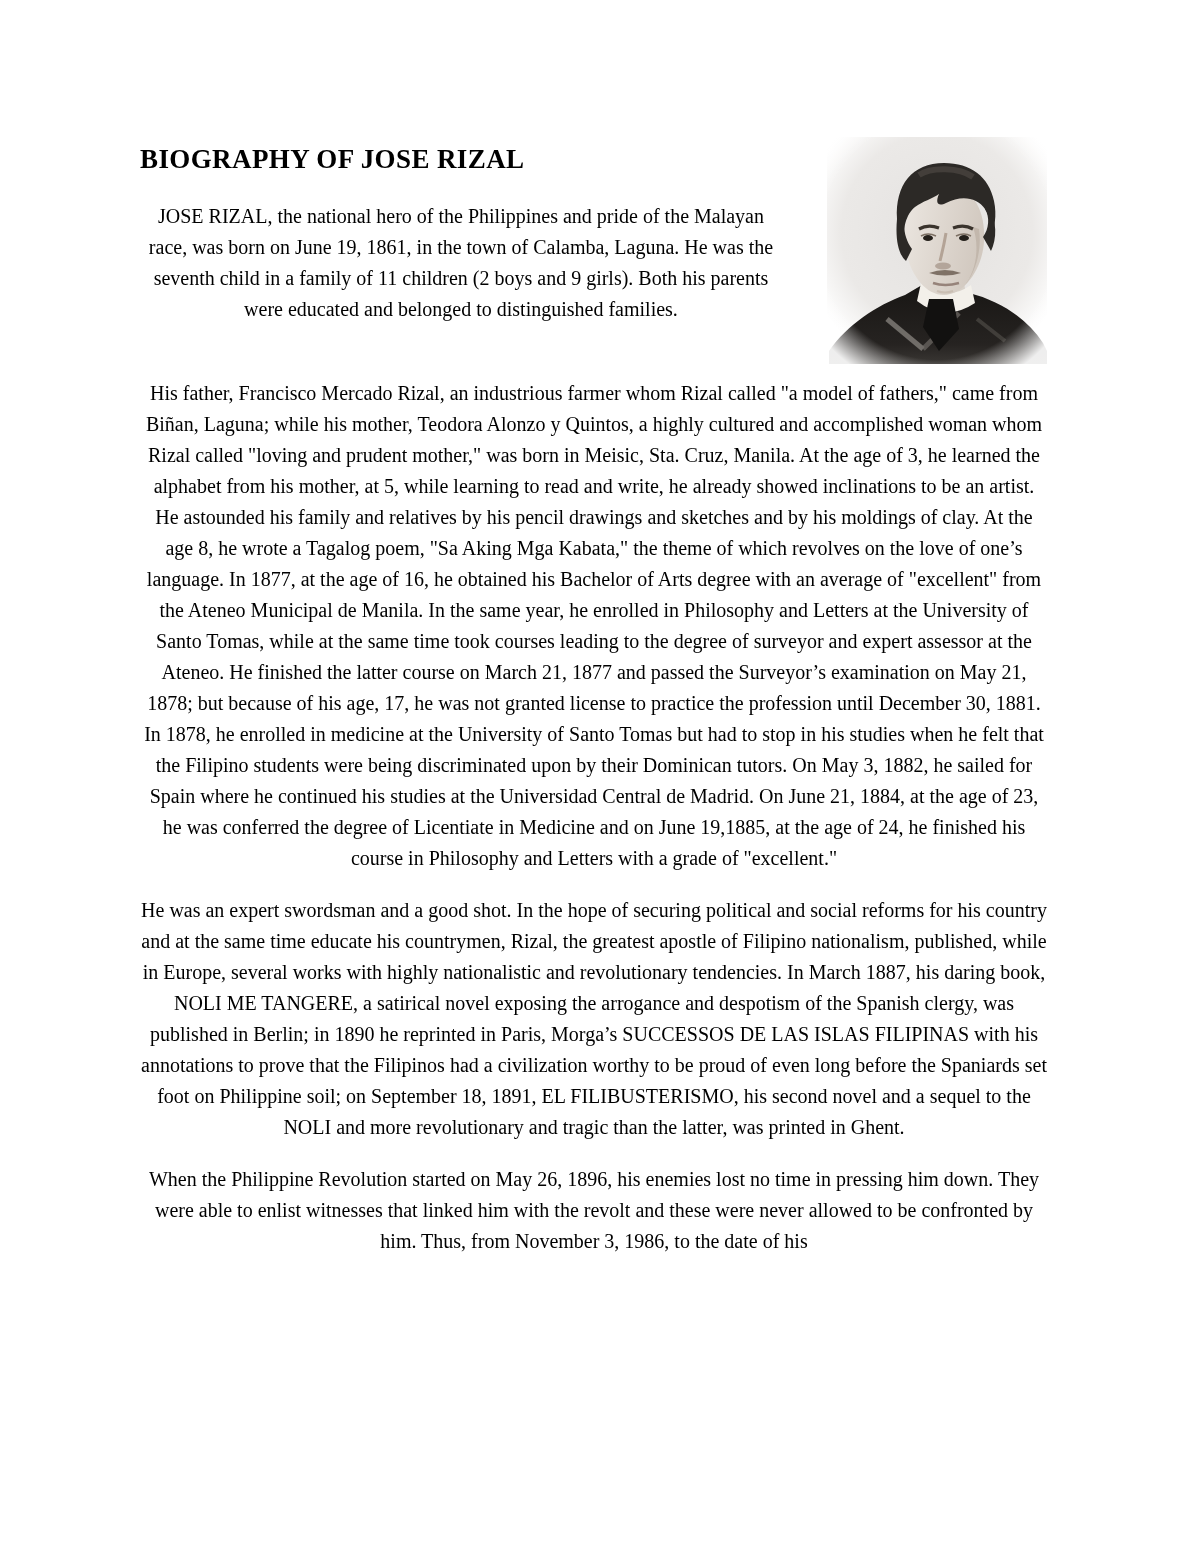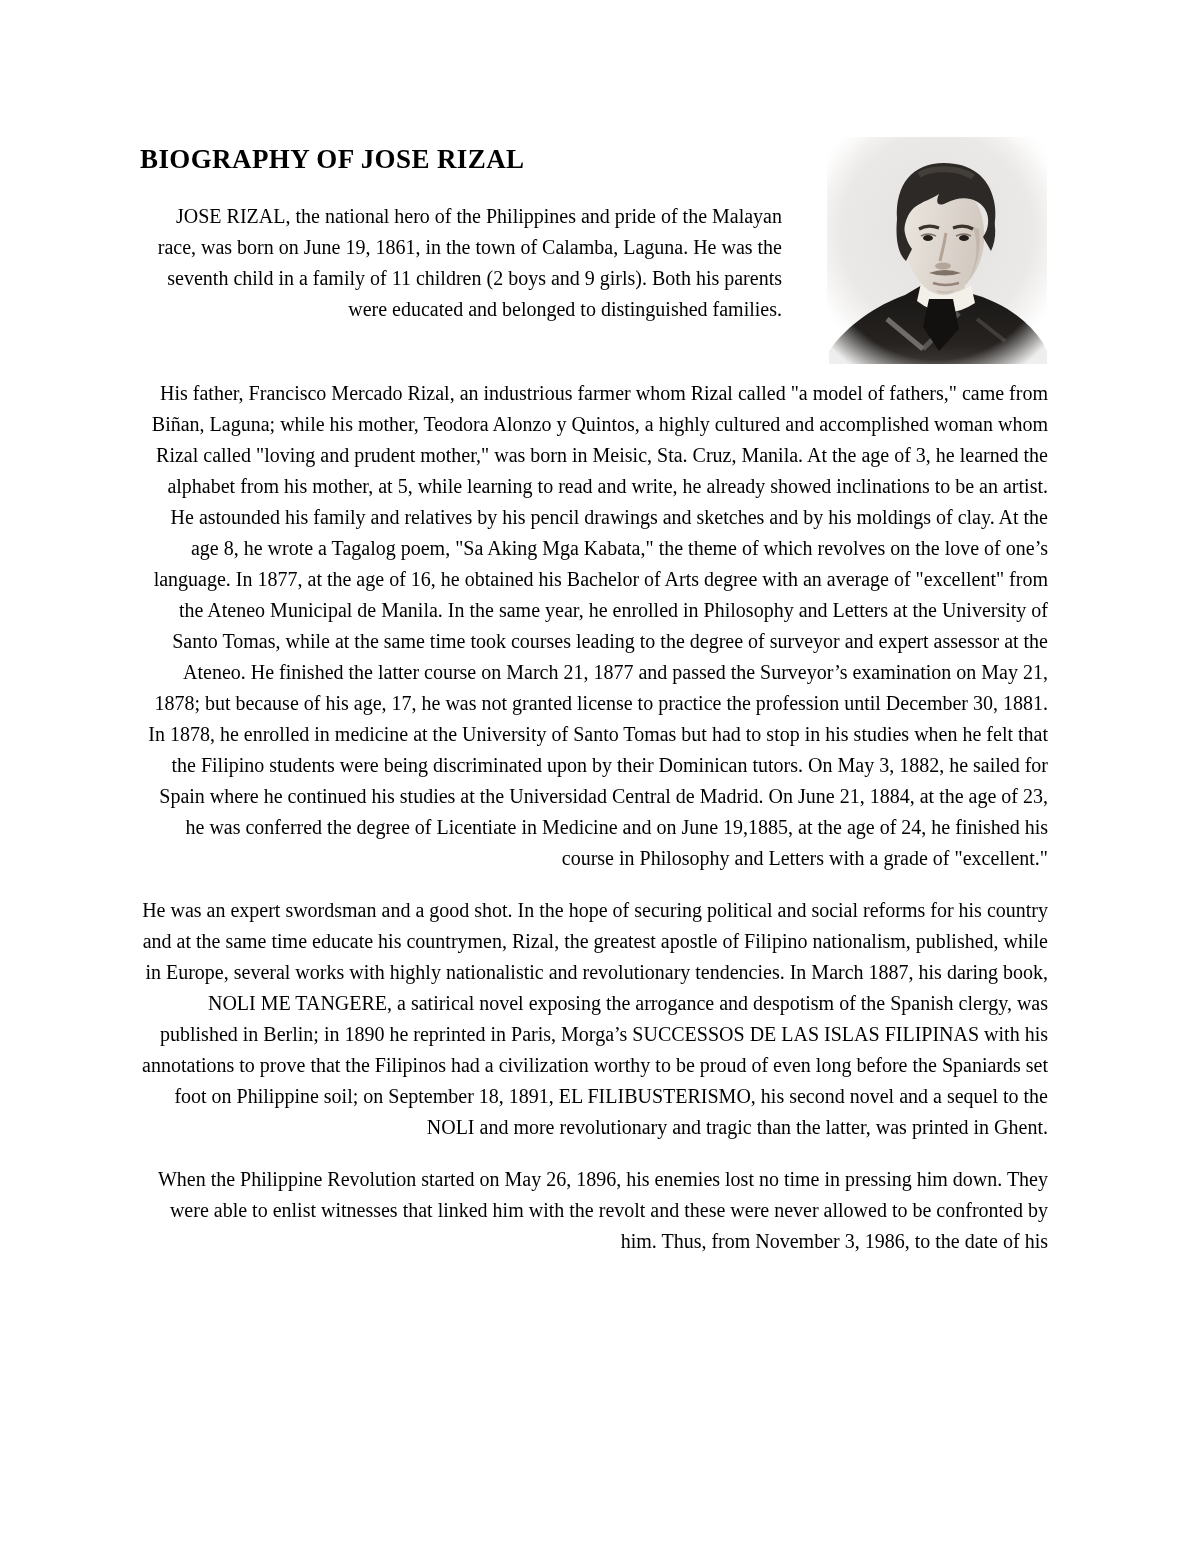--- a/index.html
+++ b/index.html
@@ -26,21 +26,21 @@
     margin: 0 0 27px 0;
     font-size: 27px;
     line-height: 29px;
     font-weight: bold;
     letter-spacing: 0.4px;
   }
   .para {
     margin: 0 0 21px 0;
     font-size: 20px;
     line-height: 31px;
-    text-align: right;
+    text-align: center;
   }
   .para.intro {
     width: 642px;
     min-height: 155px;
     margin-bottom: 22px;
   }
   .photo {
     position: absolute;
     left: 827px;
     top: 137px;

